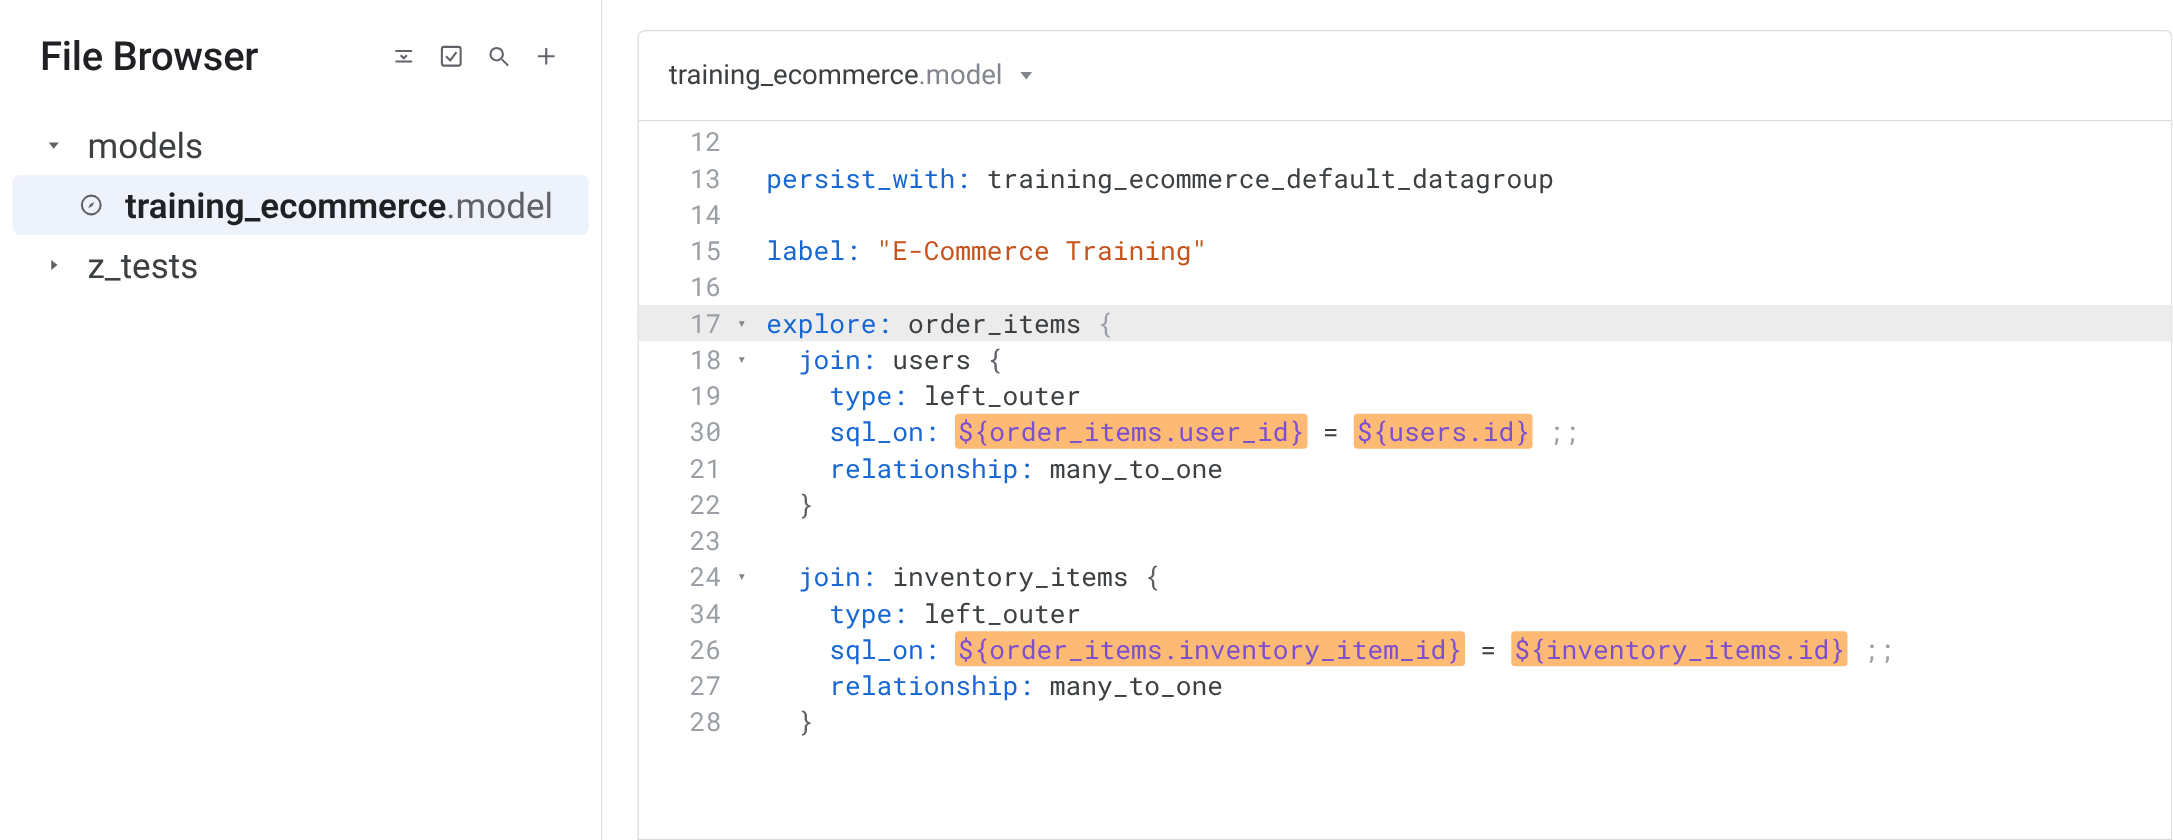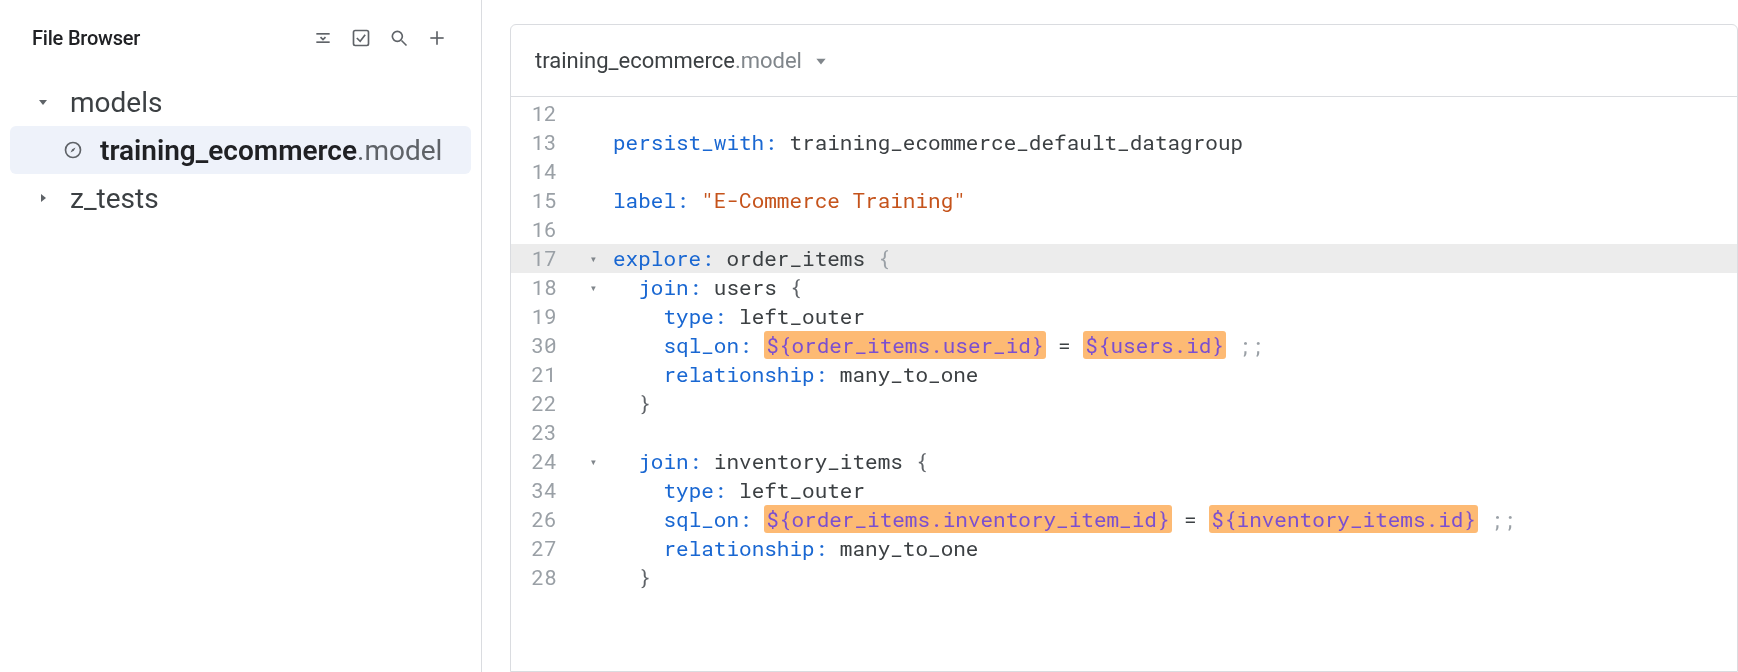--- a/index.html
+++ b/index.html
@@ -23,21 +23,21 @@
     height: 100%;
     border-right: 1px solid #dadce0;
     padding: 26px 0 0 0;
   }
   .sidebar-header {
     display: flex;
     align-items: center;
     padding: 0 32px 20px 32px;
   }
   .sidebar-title {
-    font-size: 20px;
+    font-size: 32px;
     font-weight: 500;
     letter-spacing: -0.2px;
     color: #202124;
     flex: 1;
   }
   .sidebar-actions {
     display: flex;
     gap: 14px;
     color: #5f6368;
   }
@@ -124,21 +124,20 @@
     text-align: right;
     color: #9aa0a6;
     user-select: none;
     padding-top: 2px;
   }
   .gutter-line {
     height: 29px;
     line-height: 29px;
     padding-right: 6px;
     position: relative;
-    text-align: center;
   }
   .gutter-line .fold {
     position: absolute;
     right: -14px;
     top: 0;
     font-size: 12px;
     color: #80868b;
   }
   .code {
     flex: 1;

